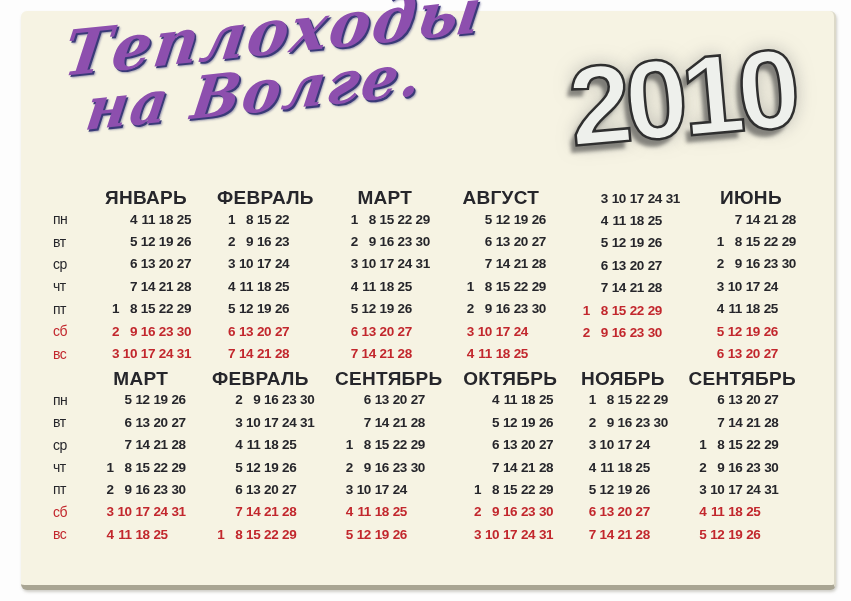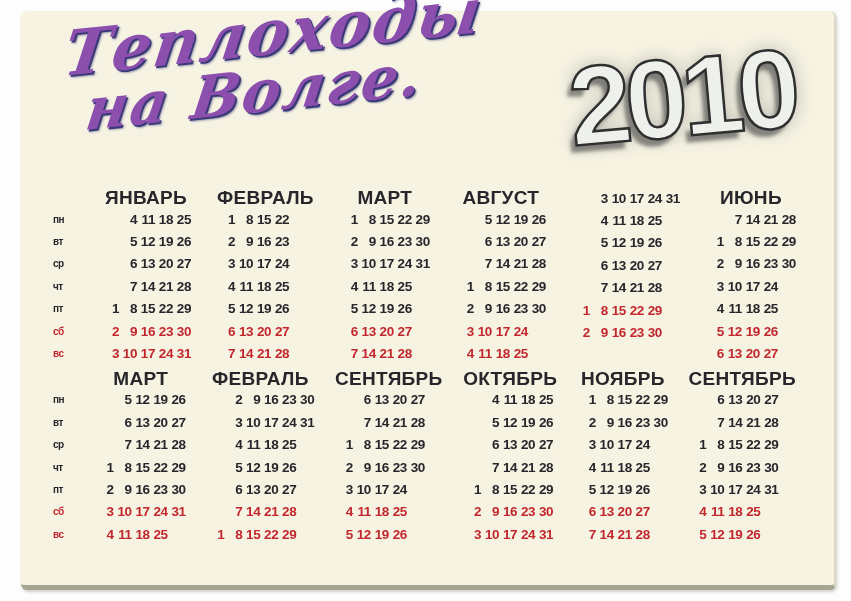--- a/index.html
+++ b/index.html
@@ -68,22 +68,22 @@
     align-items:flex-start;
     justify-content:space-between;
     width:100%;
   }
   .calendar-half + .calendar-half{margin-top:3px;}
   .weekday-column{width:22px;flex:0 0 auto;}
   .weekday-header-spacer{height:21px;}
   .weekday-label{
     height:22.4px;
     display:flex;align-items:center;
-    font-size:10px;
-    font-weight:bold;
+    font-size:14px;
+    font-weight:normal;
     letter-spacing:-0.5px;
     color:var(--ink);
   }
   .month{flex:0 0 auto;}
   .month-name{
     height:21px;
     text-align:center;
     font-size:19px;
     font-weight:bold;
     letter-spacing:.3px;

